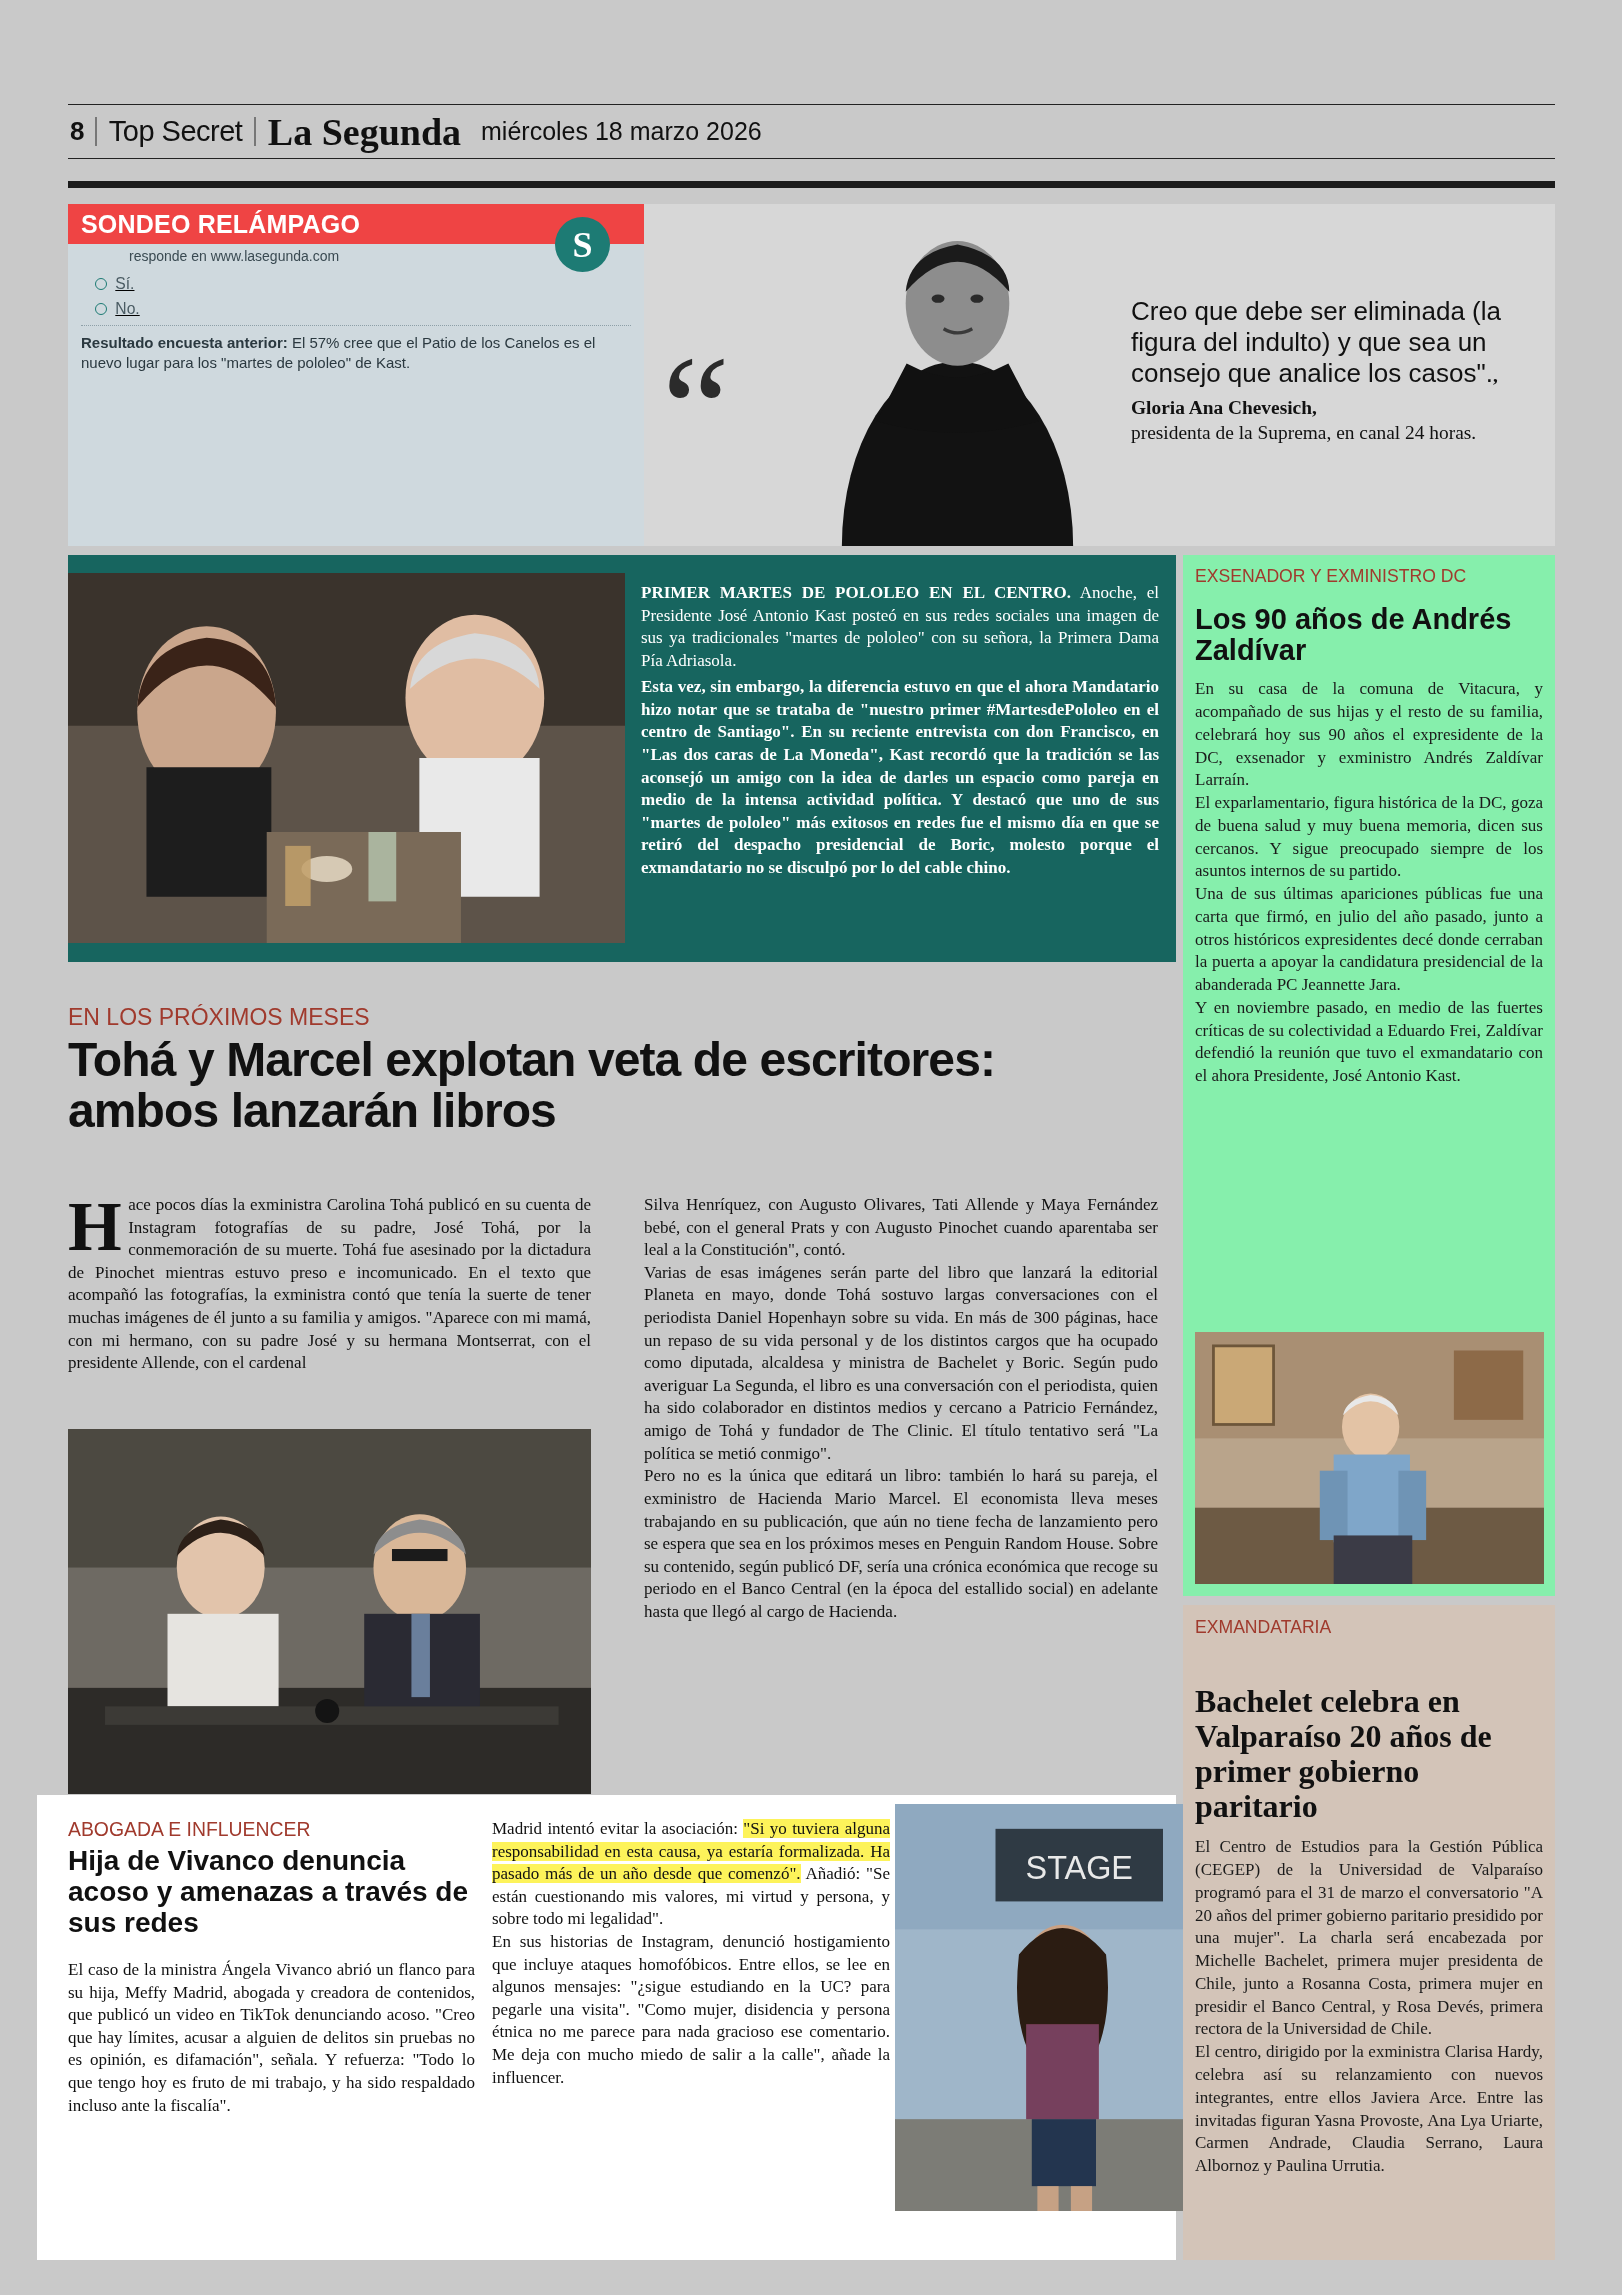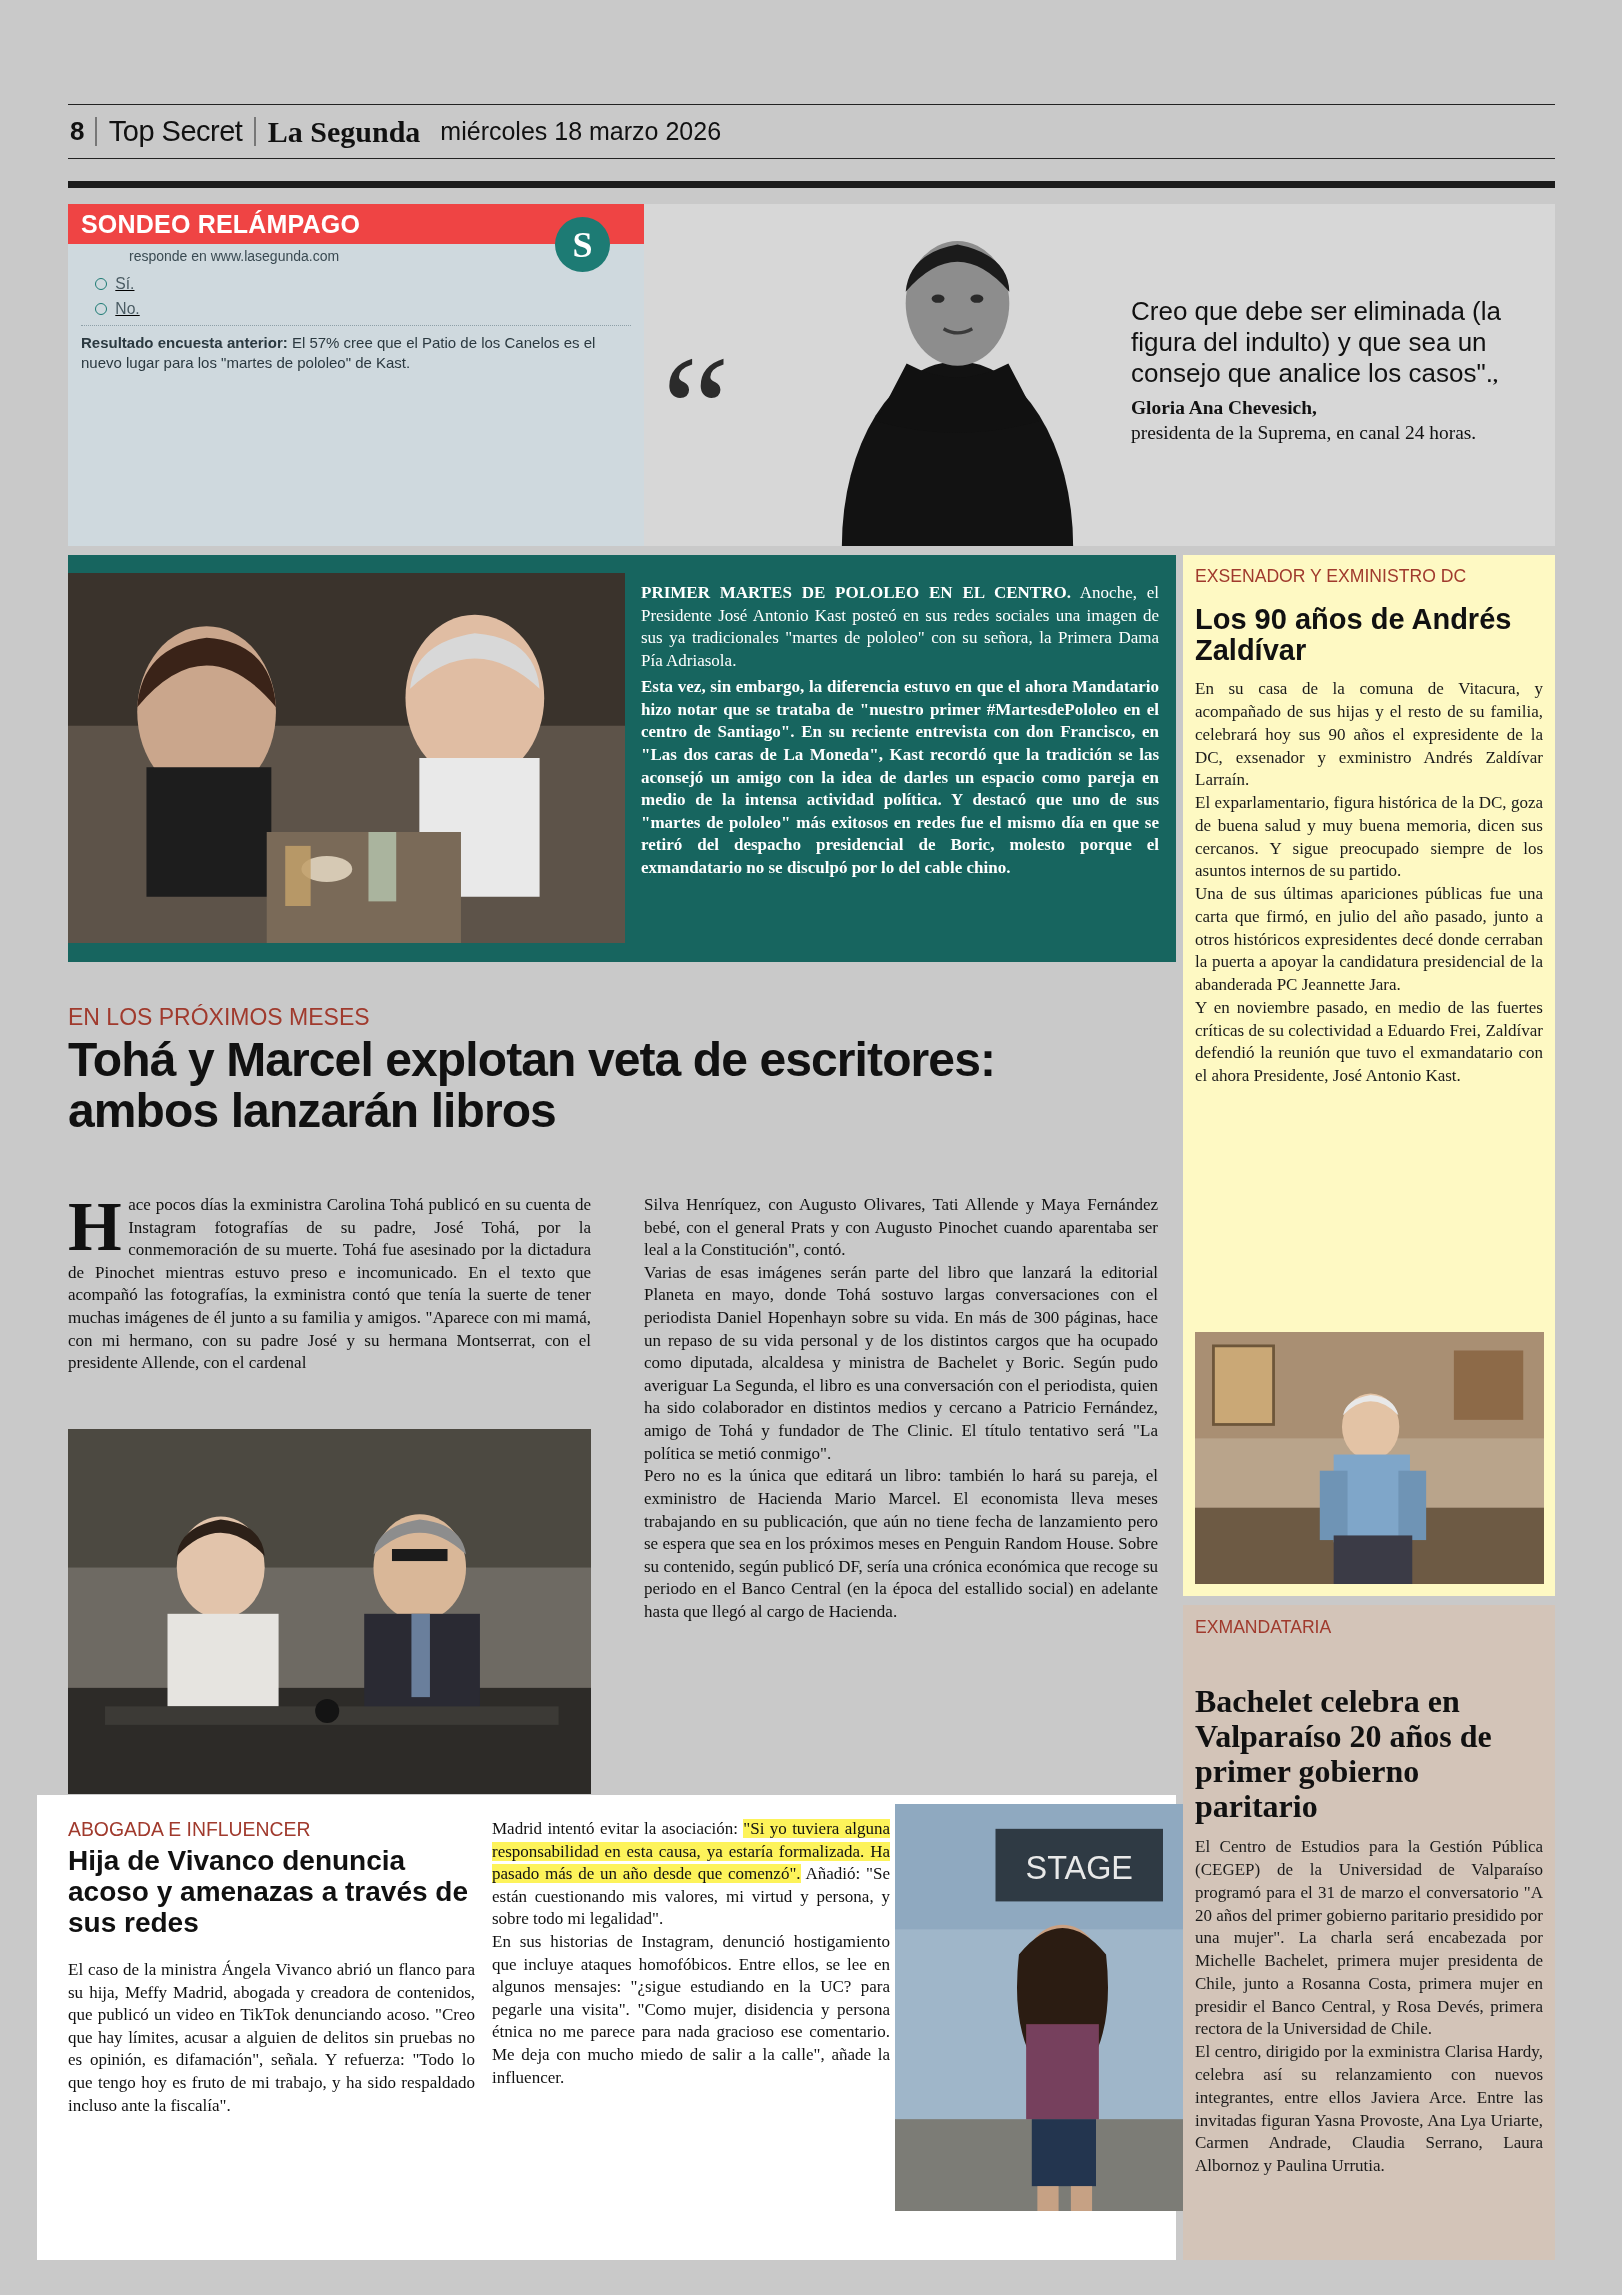--- a/index.html
+++ b/index.html
@@ -10,21 +10,21 @@
   }
   .sheet{
     position:absolute;left:0;top:0;width:1623px;height:2295px;background:#c9c9c9;
   }
   
   .masthead{position:absolute;left:68px;top:104px;width:1487px;height:53px;border-top:1.4px solid #222;border-bottom:1.4px solid #222;display:flex;align-items:center;}
   .mh-page{font-family:"Liberation Sans",sans-serif;font-weight:bold;font-size:26px;color:#111;padding:0 11px 0 1.9px;}
   .mh-sep{width:1.4px;height:29px;background:#777;}
   .mh-topsecret{font-family:"Liberation Sans",sans-serif;font-size:29px;color:#111;padding:0 12px;letter-spacing:-0.5px;}
   .mh-sep2{width:1.4px;height:29px;background:#777;}
-  .mh-lasegunda{font-family:"Liberation Serif",serif;font-weight:bold;font-size:30px;color:#111;padding:0 20px 0 12px;}
+  .mh-lasegunda{font-family:"Liberation Serif",serif;font-weight:bold;font-size:38px;color:#111;padding:0 20px 0 12px;}
   .mh-date{font-family:"Liberation Sans",sans-serif;font-size:25px;color:#111;}
   .thickrule{position:absolute;left:68px;top:181px;width:1487px;height:6.5px;background:#1b1b1b;}
 
   
   .pollwrap{position:absolute;left:68px;top:204px;width:576px;height:342px;background:#cfd9de;}
   .pollhead{height:40px;background:#ef4444;display:flex;align-items:center;}
   .pollhead span{font-family:"Liberation Sans",sans-serif;font-weight:bold;font-size:25px;color:#fff;padding-left:13px;letter-spacing:0.2px;}
   .pollsub{font-family:"Liberation Sans",sans-serif;font-size:14px;color:#3a4a52;padding:3.7px 0 0 13px;margin-left:48px;}
   .pollq{font-family:"Liberation Sans",sans-serif;font-size:20.4px;line-height:1.28;color:#4a5b63;padding:11px 18.5px 0 13px;}
   .polloptions{padding:11px 0 0 27px;text-decoration:underline;}
@@ -45,21 +45,21 @@
   .quoteattr{font-family:"Liberation Serif",serif;font-weight:bold;font-size:19.4px;}
   .quoterole{font-family:"Liberation Serif",serif;font-size:19.4px;line-height:1.25;}
 
   
   .tealband{position:absolute;left:68px;top:555px;width:1108px;height:407px;background:#17655f;}
   .photo1{position:absolute;left:68px;top:573px;width:557px;height:370px;overflow:hidden;}
   .tealtext{position:absolute;left:641px;top:582px;width:518px;color:#fff;font-family:"Liberation Serif",serif;font-size:17px;line-height:1.33;text-align:justify;}
   .tealtext b{font-weight:bold;}
 
   
-  .rcol{position:absolute;left:1183px;top:555px;width:372px;height:1041px;background:#fef9c3;}
+  .rcol{position:absolute;left:1183px;top:555px;width:372px;height:1041px;background:#86efac;}
   .rkicker{font-family:"Liberation Sans",sans-serif;font-size:17.6px;color:#a03a2d;padding:11px 12px 0 12px;}
   .rhead{font-family:"Liberation Sans",sans-serif;font-weight:bold;font-size:29px;line-height:1.08;color:#111;padding:5.6px 12px 0 12px;margin-top:11px;}
   .rbody{font-family:"Liberation Serif",serif;font-size:17px;line-height:1.34;color:#1a1a1a;padding:12px 12px 0 12px;text-align:justify;}
   .rphoto{position:absolute;left:1195px;top:1332px;width:349px;height:252px;overflow:hidden;}
 
   
   .kicker{position:absolute;left:68px;top:1004px;font-family:"Liberation Sans",sans-serif;font-size:23px;color:#a03a2d;}
   .headline{position:absolute;left:68px;top:1034px;width:1064px;font-family:"Liberation Sans",sans-serif;font-weight:bold;font-size:48px;line-height:1.07;color:#111;letter-spacing:-0.9px;}
 
   .colA{position:absolute;left:68px;top:1194px;width:523px;font-family:"Liberation Serif",serif;font-size:17px;line-height:1.33;color:#111;text-align:justify;}

